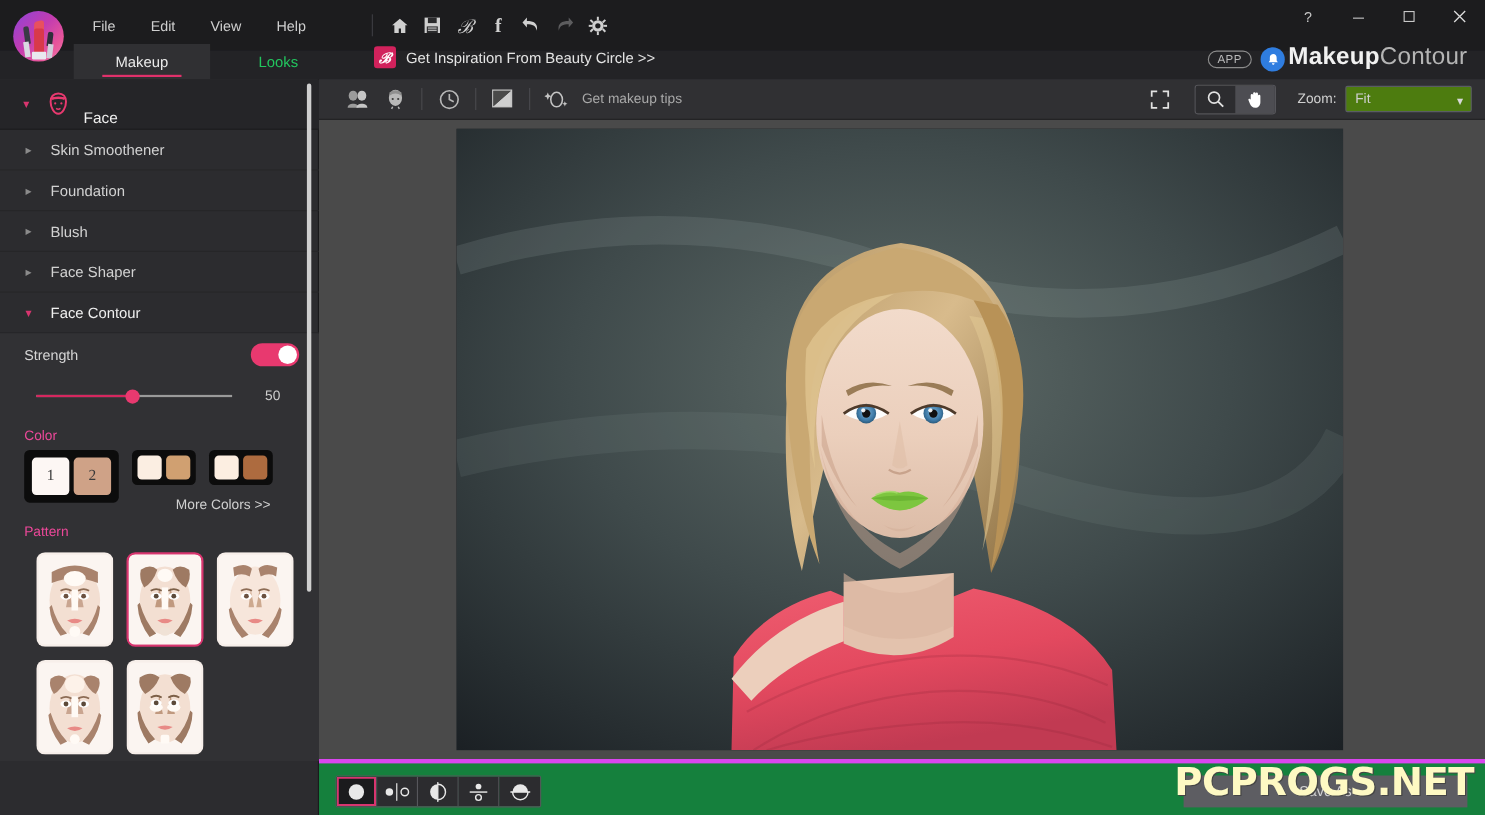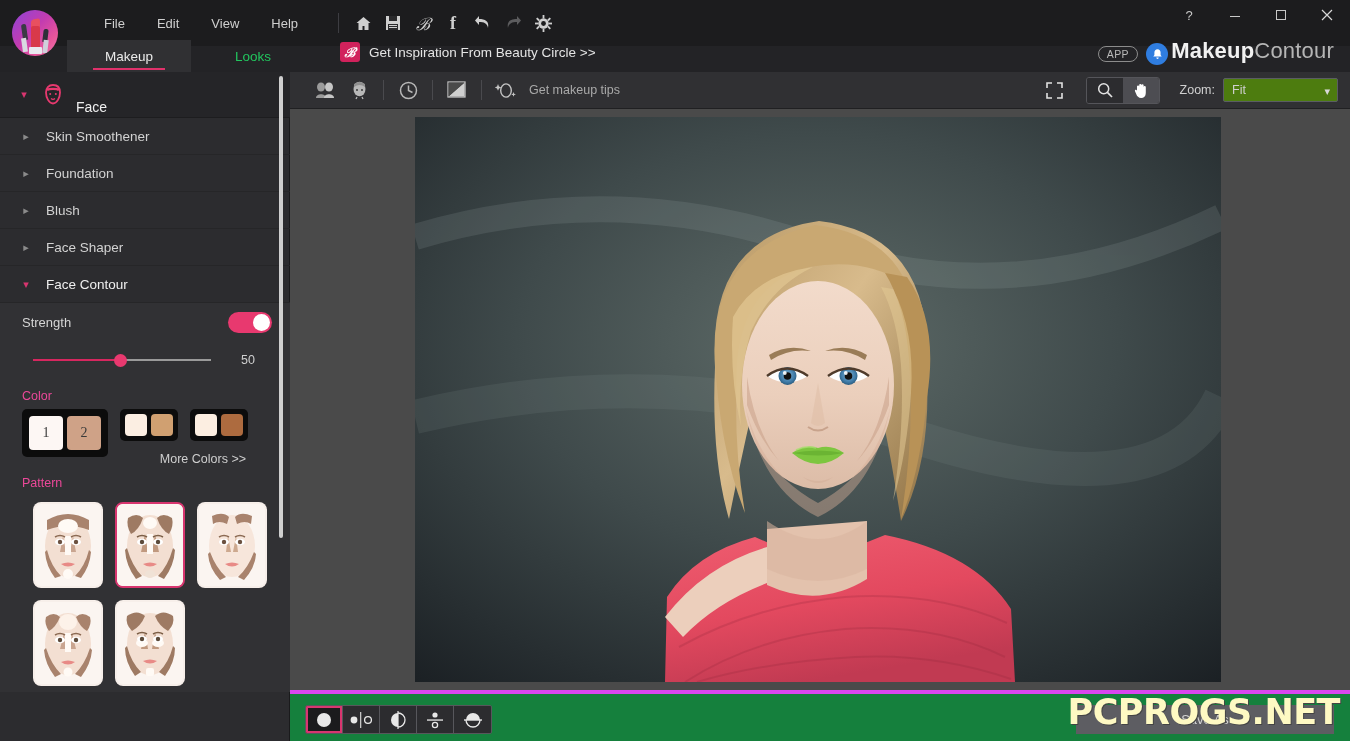--- a/index.html
+++ b/index.html
@@ -24,21 +24,21 @@
     overflow:hidden;
   }
   .logo .lip-body { position:absolute; left:19px; top:16px; width:9px; height:22px; background:#d8394a; border-radius:2px 2px 1px 1px;}
   .logo .lip-tip { position:absolute; left:19px; top:9px; width:9px; height:9px; background:#e8505f; border-radius:3px 3px 0 0; transform:skewY(-12deg);}
   .logo .lip-base { position:absolute; left:17px; top:37px; width:13px; height:7px; background:#e9e9ef; border-radius:1px;}
   .logo .brush1 { position:absolute; left:10px; top:14px; width:5px; height:16px; background:#3a3a45; border-radius:2px 2px 0 0; transform:rotate(-8deg);}
   .logo .brush1b { position:absolute; left:10px; top:28px; width:5px; height:14px; background:#d9d9e2; transform:rotate(-8deg);}
   .logo .brush2 { position:absolute; left:31px; top:19px; width:5px; height:13px; background:#2f2f3a; border-radius:2px 2px 0 0; transform:rotate(7deg);}
   .logo .brush2b { position:absolute; left:31px; top:30px; width:5px; height:13px; background:#cfcfdb; transform:rotate(7deg);}
 
-  .menubar { position:absolute; left:88px; top:0; height:46px; display:flex; align-items:center;text-align:right; }
+  .menubar { position:absolute; left:68px; top:0; height:46px; display:flex; align-items:center;text-align:right; }
   .menu-item {
     font-size:13px; color:#cfcfcf; padding:6px 16px; cursor:default;
   }
 
   .tb-sep { width:1px; height:20px; background:#3d3d42; margin:0 8px; }
 
   .ticons { position:absolute; left:330px; top:0; height:46px; display:flex; align-items:center; gap:2px;}
   .ticon {
     width:28px; height:28px; display:flex; align-items:center; justify-content:center;
     cursor:default; color:#c9c9c9;

